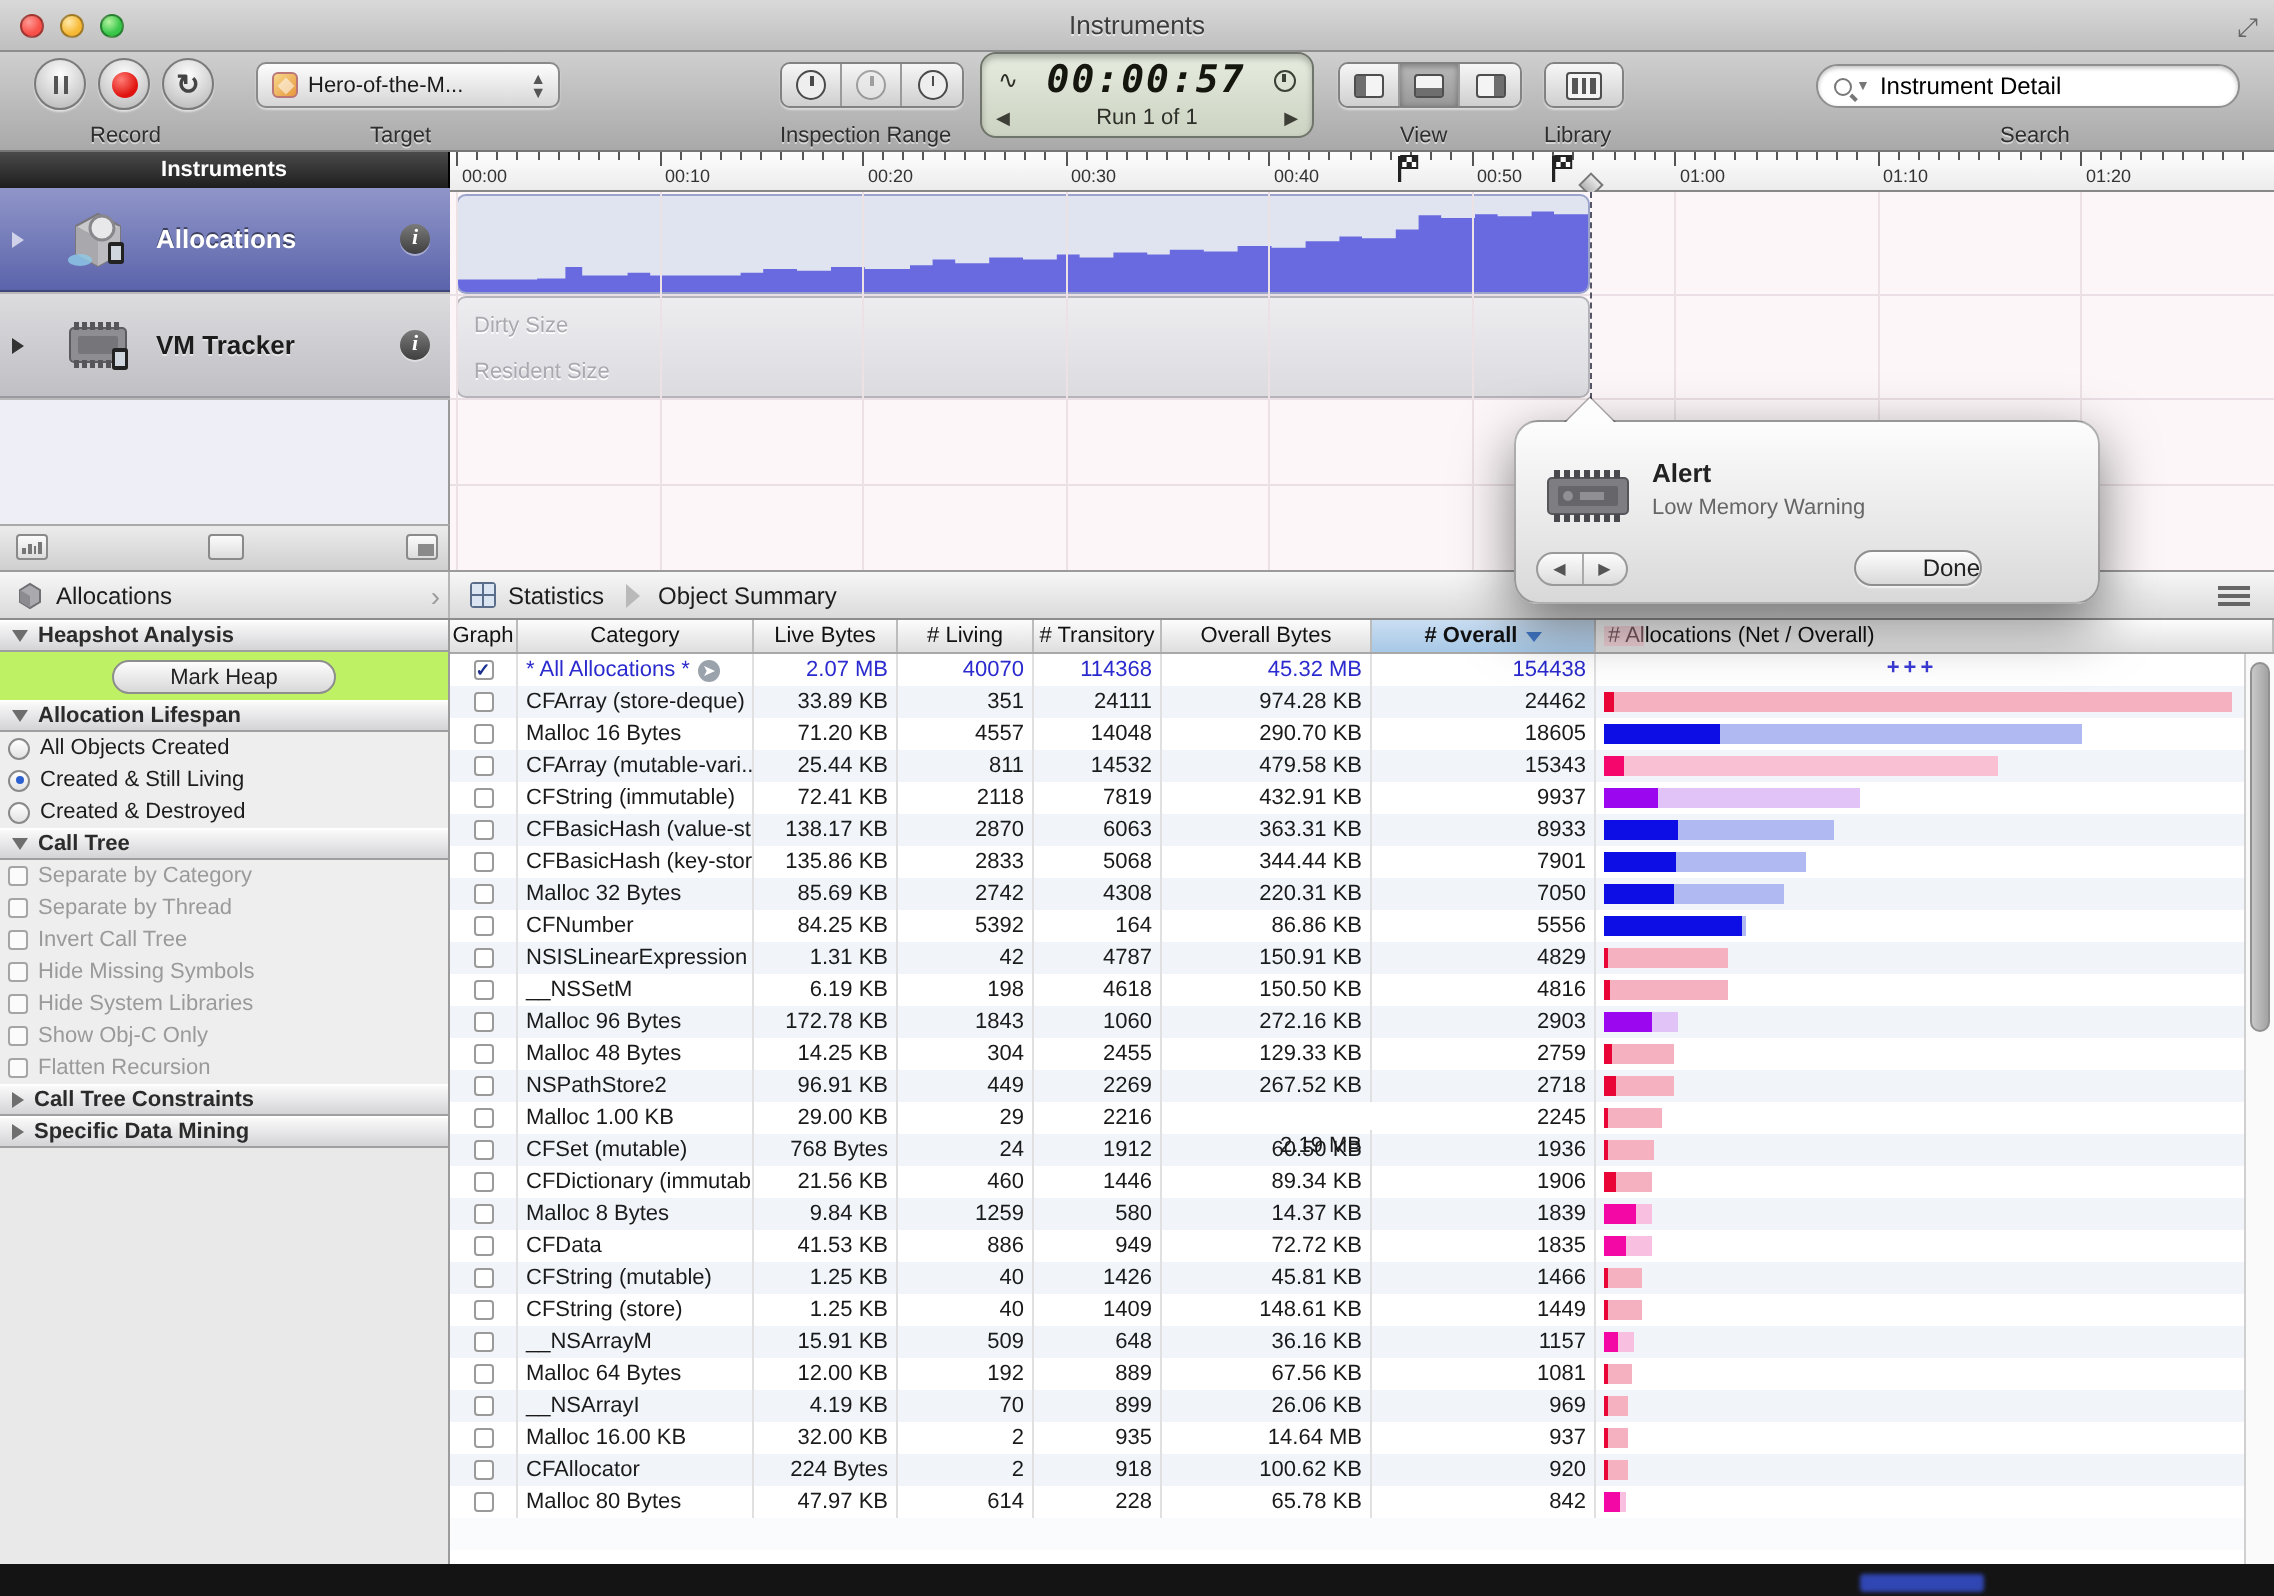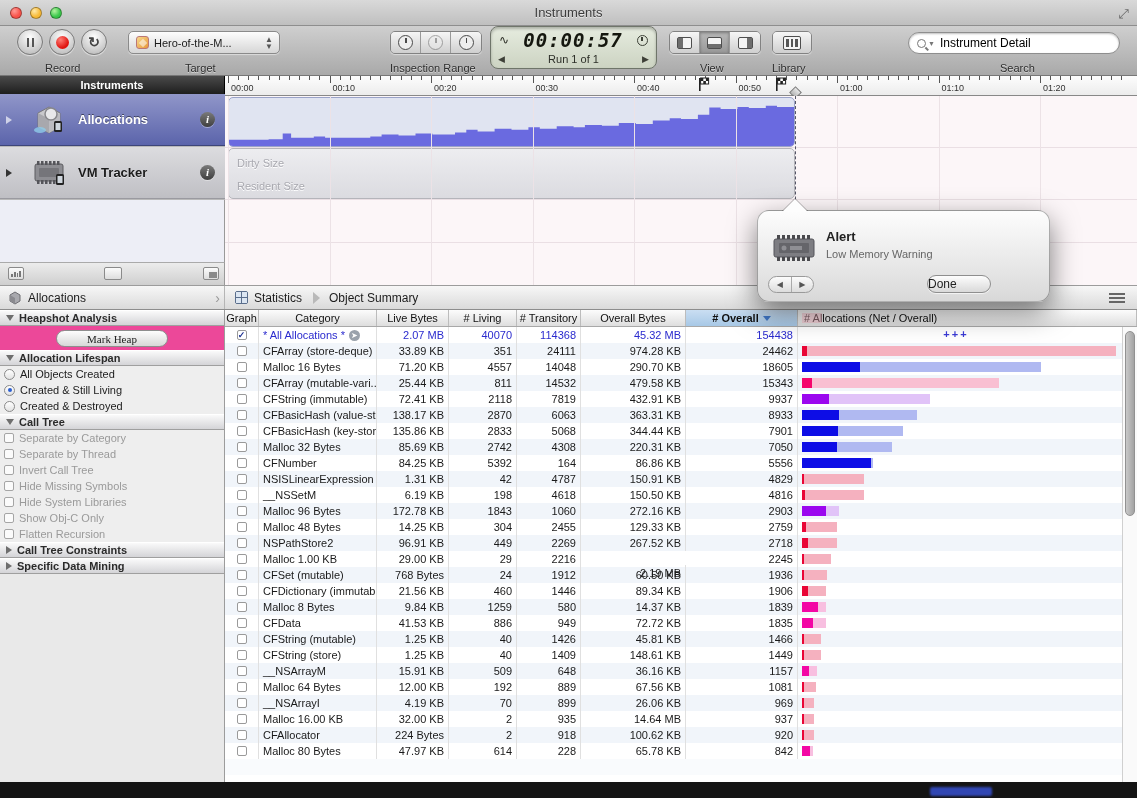--- a/index.html
+++ b/index.html
@@ -114,21 +114,21 @@
   .poparrow { position:absolute; left:24px; top:-12px; width:0; height:0;
     border-left:13px solid transparent; border-right:13px solid transparent; border-bottom:13px solid #fdfdfd;
     filter:drop-shadow(0 -1px 0 rgba(0,0,0,.3)); }
   .poptitle { position:absolute; left:68px; top:18px; font-size:13px; font-weight:bold; color:#222; }
   .popsub { position:absolute; left:68px; top:37px; font-size:11px; color:#666; }
   .popnav { position:absolute; left:10px; bottom:8px; width:46px; height:17px; border:1px solid #9a9a9a; border-radius:9px;
     background:linear-gradient(#fcfcfc,#dcdcdc); display:flex; }
   .popnav span { flex:1; text-align:center; font-size:8px; color:#555; line-height:16px; }
   .popnav span:first-child{ border-right:1px solid #aaa; }
   .donebtn { position:absolute; right:58px; bottom:8px; width:64px; height:18px; border:1px solid #8e8e8e; border-radius:10px;
-    background:linear-gradient(#fdfdfd,#d9d9d9); text-align:left; line-height:17px; font-size:12px; color:#222;
+    background:linear-gradient(#fdfdfd,#d9d9d9); text-align:right; line-height:17px; font-size:12px; color:#222;
     box-shadow:0 1px 1px rgba(255,255,255,.7);}
 
   
   .jumpbar { position:absolute; left:0; top:285px; width:1137px; height:25px;
     background:linear-gradient(#f7f7f7,#dadada); border-top:1px solid #9c9c9c; border-bottom:1px solid #8d8d8d;
     display:flex; align-items:center; }
   .jb-left { width:225px; height:100%; display:flex; align-items:center; border-right:1px solid #b5b5b5; position:relative;}
   .jb-chev { position:absolute; right:4px; color:#999; font-size:14px; }
   .jb-right { flex:1; height:100%; display:flex; align-items:center; position:relative; }
   .jb-label { margin-left:6px; font-size:12px; color:#1c1c1c; }
@@ -143,21 +143,21 @@
 
   
   .sidebar { position:absolute; left:0; top:310px; width:225px; height:472px; background:#e9e9e9;
     border-right:1px solid #9c9c9c; }
   .sbheader { height:16px; background:linear-gradient(#fafafa,#d4d4d7); border-bottom:1px solid #9f9f9f; border-top:1px solid #fff;
     display:flex; align-items:center; font-weight:bold; color:#2b2b2b; }
   .sbdisc { width:0; height:0; margin:0 5px 0 6px; }
   .sbdisc.down { border-top:6px solid #6e6e6e; border-left:4px solid transparent; border-right:4px solid transparent; }
   .sbdisc.right { border-left:6px solid #6e6e6e; border-top:4px solid transparent; border-bottom:4px solid transparent; }
   .sbrow { height:16px; display:flex; align-items:center; background:#eeeeee; }
-  .sbbtnrow { height:24px; display:flex; align-items:center; justify-content:center; background:#ec4899;font-family:Liberation Serif, serif; }
+  .sbbtnrow { height:24px; display:flex; align-items:center; justify-content:center; background:#bef264; }
   .markheap { width:112px; height:17px; border-radius:9px; border:1px solid #8e8e8e;
     background:linear-gradient(#fdfdfd,#d8d8d8); text-align:center; line-height:16px; font-size:11px; color:#222;}
   .radio { width:11px; height:11px; border-radius:50%; border:1px solid #8a8a8a; background:linear-gradient(#fff,#e2e2e2); margin:0 5px 0 4px; position:relative;}
   .radio.sel:after { content:""; position:absolute; left:2.5px; top:2.5px; width:4px; height:4px; border-radius:50%; background:#2c5fd0; }
   .cbox { width:10px; height:10px; border-radius:2px; border:1px solid #a5a5a5; background:#fbfbfb; margin:0 5px 0 4px; }
   .sbrow .lab { color:#1c1c1c; }
   .sbrow.dim .lab { color:#9a9a9a; }
 
   
   .tablewrap { position:absolute; left:225px; top:310px; width:912px; height:472px; background:#fff; overflow:hidden; }

